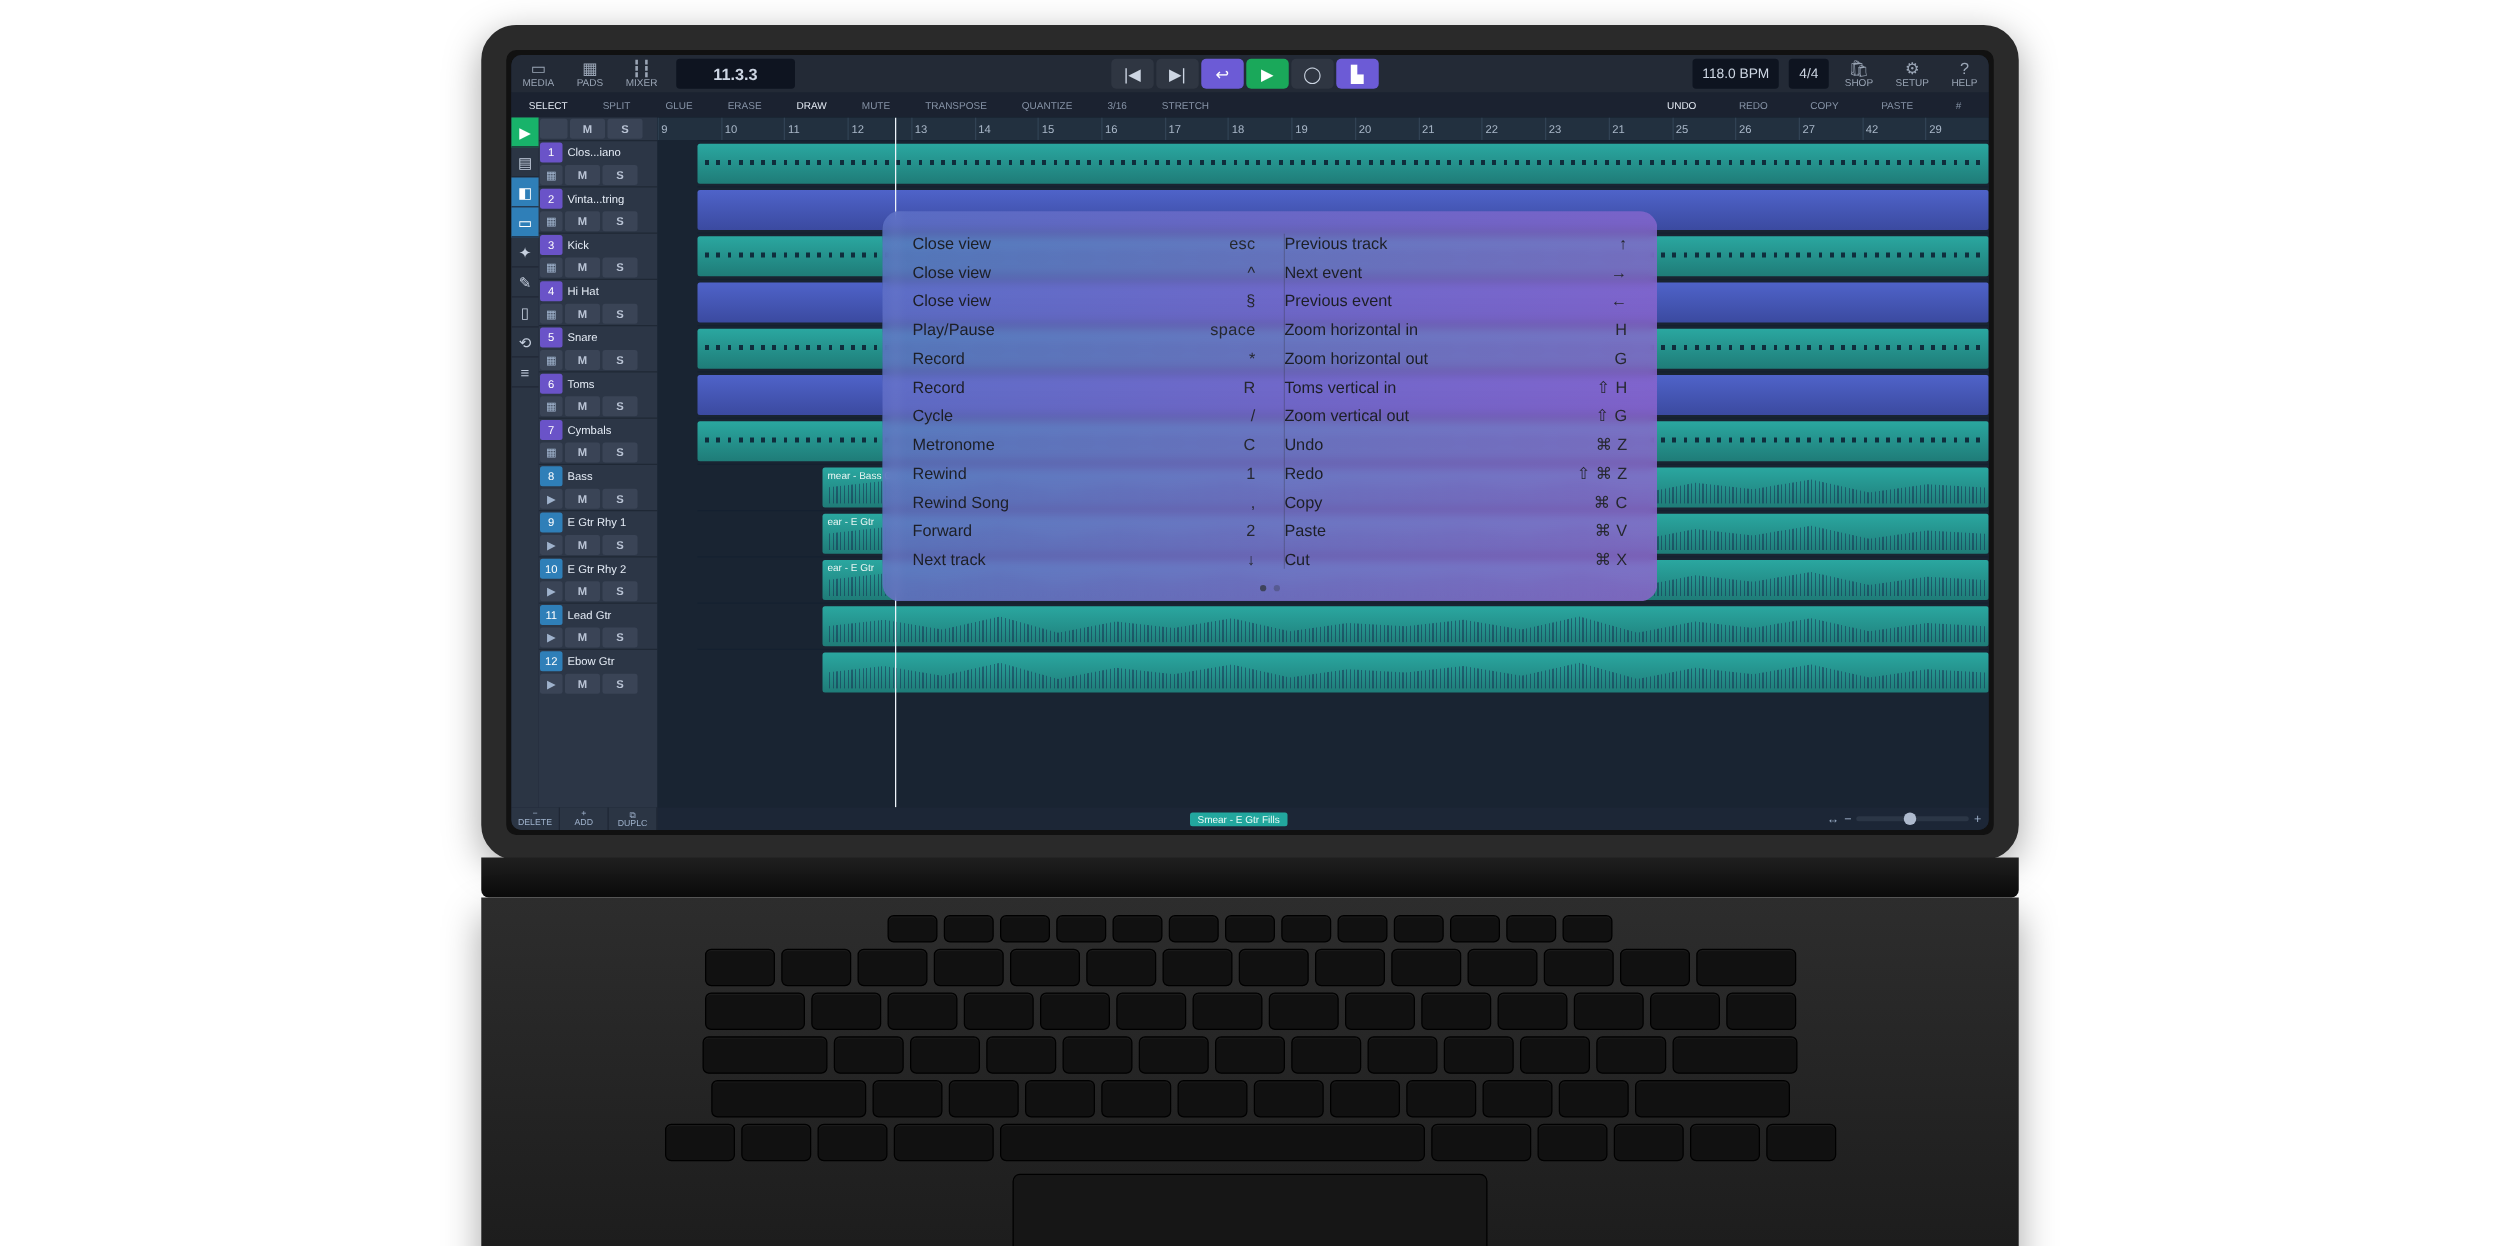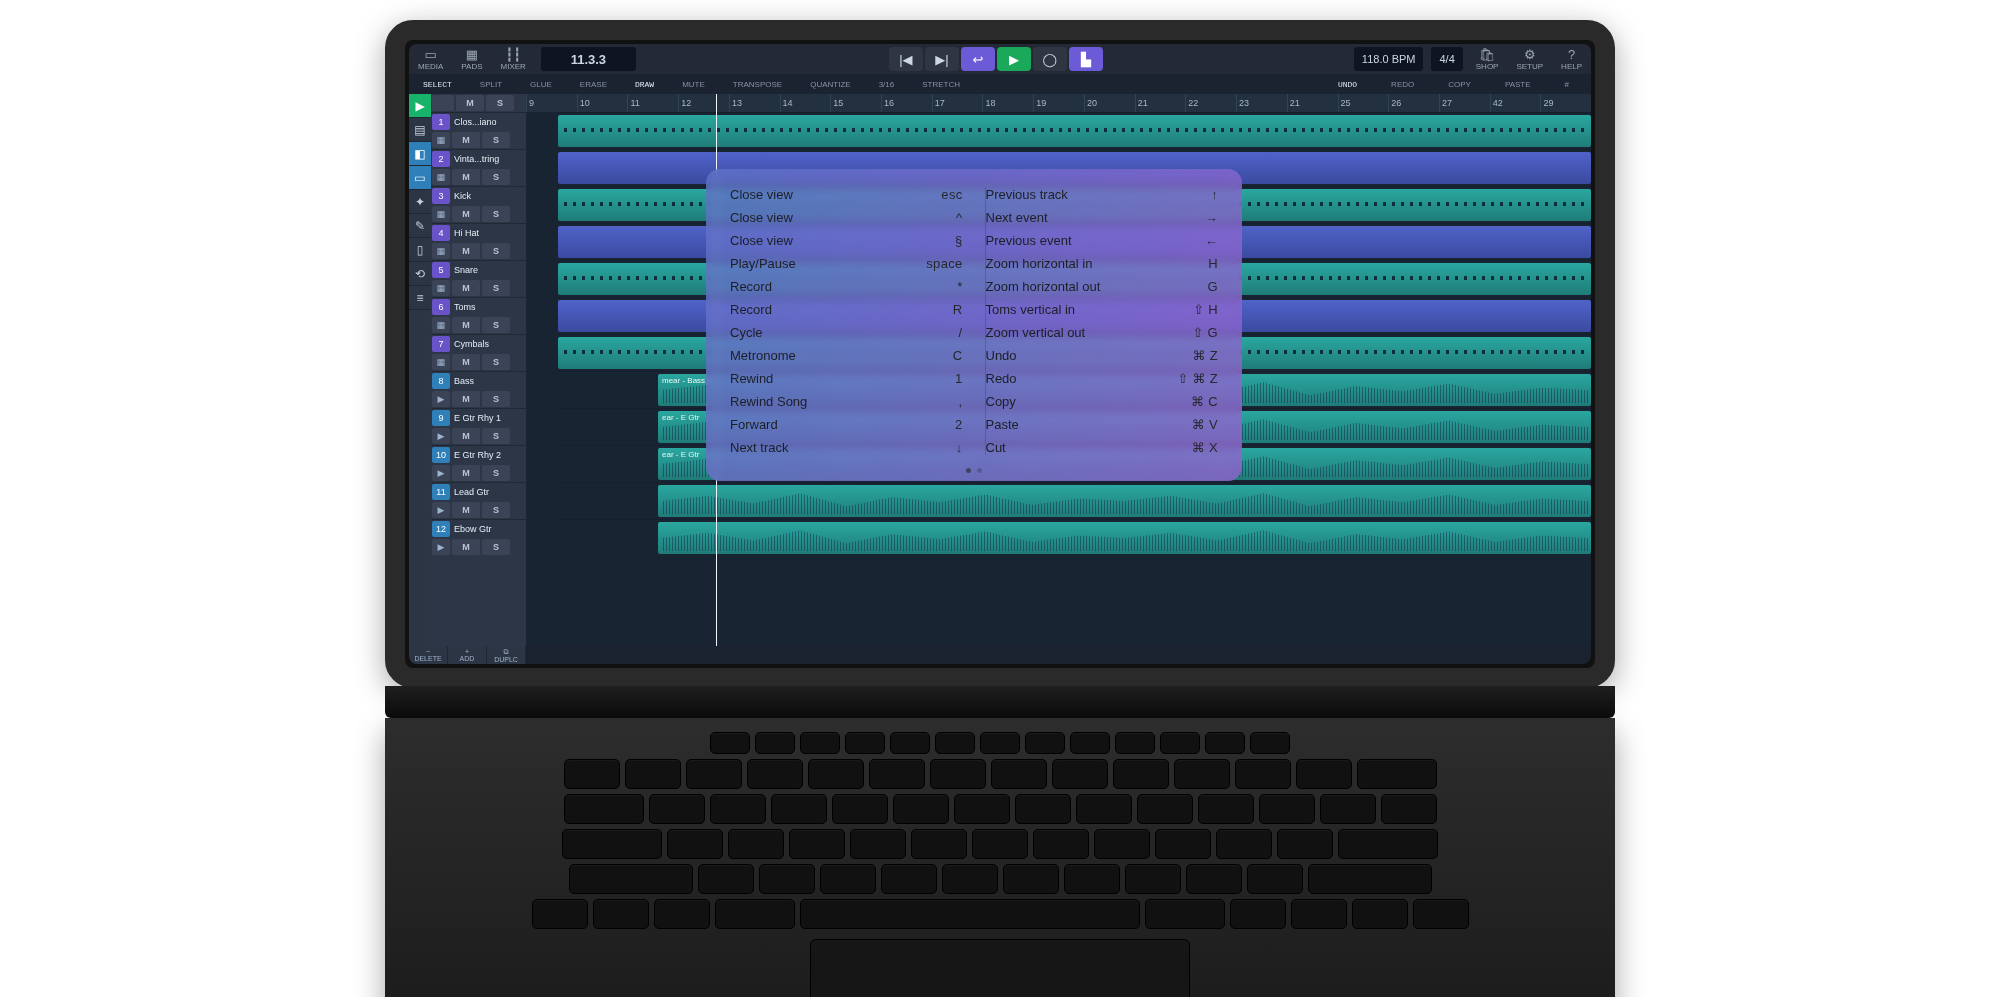--- a/index.html
+++ b/index.html
@@ -45,21 +45,21 @@
 .transport { display:flex; align-items:center; gap:0; }
 .tbtn { width:34px; height:24px; margin:3px 1px; display:flex; align-items:center; justify-content:center; border-radius:4px; background:#2f3642; color:#cdd6e3; font-size:13px; }
 .tbtn.purple { background:#6c5bd6; color:#fff; }
 .tbtn.green  { background:#1aa85a; color:#fff; }
 .tempo { background:#0e1420; margin:3px 4px; padding:0 8px; border-radius:3px; display:flex; align-items:center; color:#cdd6e3; font-size:11px;}
 .sig   { background:#0e1420; margin:3px 4px; padding:0 8px; border-radius:3px; display:flex; align-items:center; color:#cdd6e3; font-size:11px;}
 
 
 .toolbar { display:flex; height:20px; background:#1b2230; color:#8693a6; font-size:8px; }
 .toolbar .tool { display:flex; align-items:center; justify-content:center; flex-direction:column; padding:0 14px; gap:0; position:relative; }
-.toolbar .tool.sel { color:#e4eaf3;font-family:Liberation Mono, monospace; }
+.toolbar .tool.sel { color:#e4eaf3; }
 .toolbar .snap { margin-left:auto; display:flex; align-items:center; gap:6px; padding:0 8px; }
 
 
 .main { position:relative; display:flex; height: calc(100% - 50px - 18px); }
 .leftstrip { width:22px; background:#2b3544; display:flex; flex-direction:column; }
 .leftstrip .lbtn { height:24px; display:flex; align-items:center; justify-content:center; color:#c6d0df; border-bottom:1px solid #202734; font-size:12px; }
 .leftstrip .lbtn.active { background:#2f7fb8; color:#fff; }
 .leftstrip .lbtn.play { background:#18b36a; color:#fff; }
 
 .trackcol { width:95px; background:#2c3646; color:#d8e0ec; display:flex; flex-direction:column; overflow:hidden; }
@@ -88,21 +88,21 @@
   repeating-linear-gradient(90deg, rgba(20,30,70,.0) 0 2px, rgba(20,30,70,.9) 2px 3px);
   opacity:.5; clip-path: polygon(0 50%, 5% 30%, 10% 60%, 15% 20%, 20% 70%, 25% 35%, 30% 55%, 35% 25%, 40% 65%, 45% 40%, 50% 50%, 55% 30%, 60% 60%, 65% 20%, 70% 70%, 75% 35%, 80% 55%, 85% 25%, 90% 65%, 95% 40%, 100% 50%, 100% 100%, 0 100%);
 }
 .clip.midi .dots{ position:absolute; inset:6px; background:
   repeating-linear-gradient(90deg, rgba(10,20,40,.8) 0 3px, transparent 3px 9px); height:4px; top:40%;}
 .clip .label{ position:absolute; left:4px; top:2px; font-size:8px; color:#e9f5f3;}
 .playhead{ position:absolute; top:0; bottom:0; width:1px; background:#eef4fa; left:190px; }
 
 
 .overlay {
-  position:absolute; left:180px; top:75px; width:536px;
+  position:absolute; left:180px; top:75px; width:620px;
   background: linear-gradient(120deg, rgba(95,115,200,.78), rgba(150,100,210,.78));
   backdrop-filter: blur(4px);
   border-radius:14px; padding:18px 24px 26px;
   color:#1d1f26; font-size:13px;
   display:flex; gap:0;
 }
 .overlay .col{ flex:1; display:flex; flex-direction:column; gap:8px; }
 .overlay .col:first-child{ border-right:1px solid rgba(60,60,80,.35); padding-right:22px;}
 .overlay .col:last-child{ padding-left:22px;}
 .overlay .item{ display:flex; justify-content:space-between; align-items:center; }
@@ -560,20 +560,29 @@
           </div>
         <div class="ab">
             <span>+</span>
             <span>ADD</span>
           </div>
         <div class="ab">
             <span>⧉</span>
             <span>DUPLC</span>
           </div>
       </div>
+      <div class="bottom">
+        <div class="clipb">Smear - E Gtr Fills</div>
+        <div class="zoom">
+          <span>↔</span>
+          <span>−</span>
+          <div class="bar"></div>
+          <span>+</span>
+        </div>
+      </div>
 
     </div>
   </div>
 
   <div class="hinge"></div>
   <div class="kbdeck">
     <div class="kbd">
       <div class="krow" id="kr0">
           <div class="key ktiny"></div>
           <div class="key ktiny"></div>

